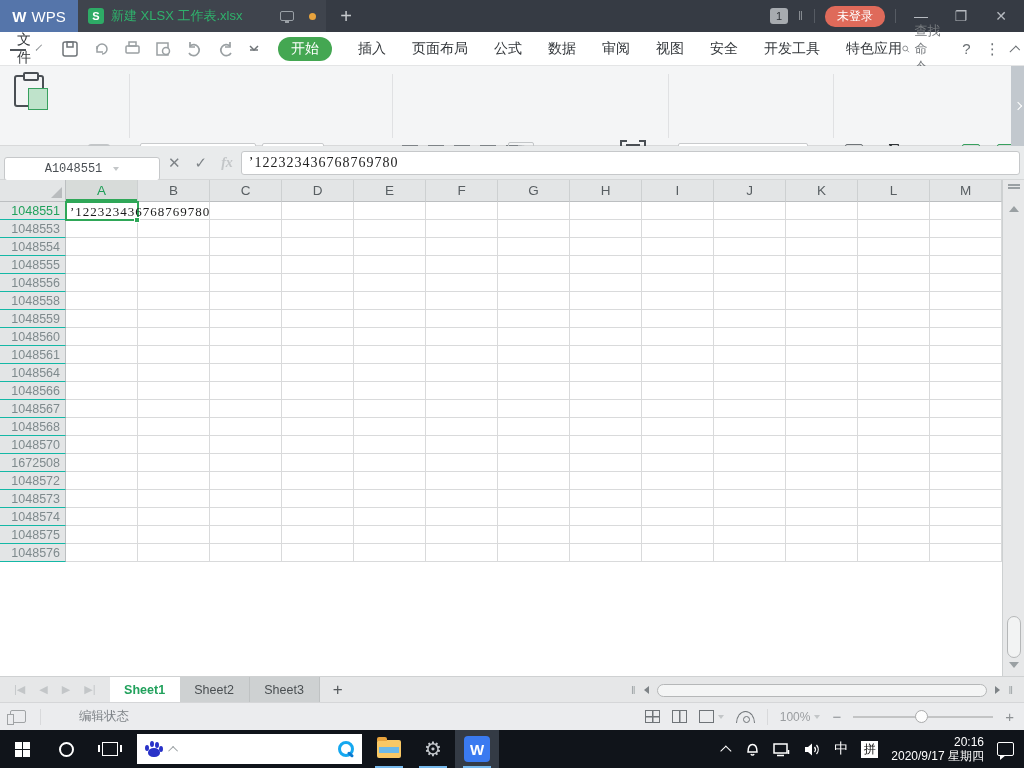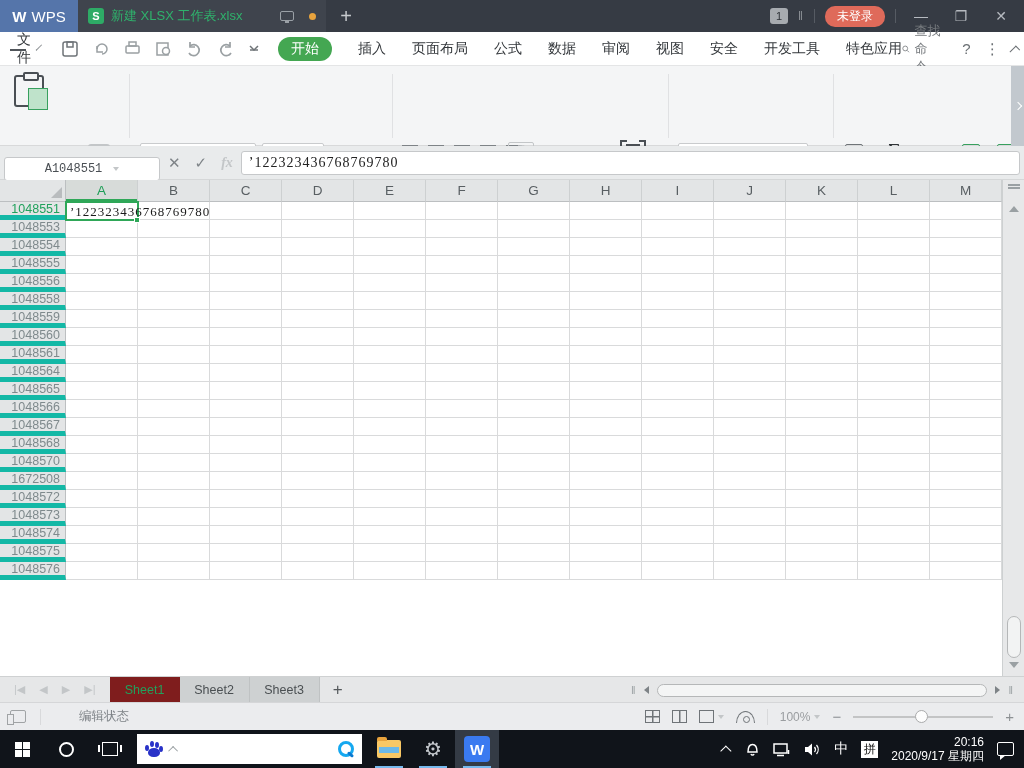--- a/index.html
+++ b/index.html
@@ -103,40 +103,40 @@
   .finput { flex:1; height:24px; background:#fff; border:1px solid #c6c8ca; border-radius:3px; display:flex; align-items:center; padding:0 7px; font-family:"Liberation Serif",serif; font-size:14px; color:#222; letter-spacing:1px; }
 
   
   .grid { position:absolute; top:180px; left:0; width:1002px; height:492px; background:#fff; }
   .colheads { display:flex; height:22px; }
   .corner { width:66px; height:22px; background:#e3e5e6; border-right:1px solid #bcbfc1; border-bottom:1px solid #bcbfc1; position:relative; }
   .corner:after { content:""; position:absolute; right:3px; bottom:3px; width:0; height:0; border-left:11px solid transparent; border-bottom:11px solid #b9bcbe; }
   .col-h { width:72px; height:22px; background:#e3e5e6; border-right:1px solid #cdd0d1; border-bottom:1px solid #bcbfc1; display:flex; align-items:center; justify-content:center; font-size:13.5px; color:#595f63; }
   .col-h.sel { background:#d7dbd9; color:#1f9e58; box-shadow:inset 0 -2px 0 #2fa758; }
   .grid-row { display:flex; height:18px; }
-  .row-h { width:66px; background:#e3e5e6; border-right:1px solid #bcbfc1; border-bottom:5px solid #14b8a6; font-size:12.5px; color:#7f8a8d; display:flex; align-items:center; justify-content:flex-end; padding-right:5px; }
+  .row-h { width:66px; background:#e3e5e6; border-right:1px solid #bcbfc1; border-bottom:1px solid #14b8a6; font-size:12.5px; color:#7f8a8d; display:flex; align-items:center; justify-content:flex-end; padding-right:5px; }
   .row-h.sel { color:#21a15c; }
   .cell { width:72px; border-right:1px solid #d9dadb; border-bottom:1px solid #d9dadb; background:#fff; }
   .sel-outline { position:absolute; left:65px; top:21px; width:74px; height:20px; border:2px solid #2fa758; pointer-events:none; }
   .fill-handle { position:absolute; left:134px; top:37px; width:6px; height:6px; background:#2fa758; border:1px solid #fff; }
   .cell-text { position:absolute; left:70px; top:24px; font-family:"Liberation Serif",serif; font-size:13px; color:#1b1b1b; letter-spacing:1px; white-space:nowrap; }
 
   
   .vscroll { position:absolute; top:180px; left:1002px; width:22px; height:496px; background:#e7e8e9; border-left:1px solid #cdd0d1; }
   .vsplit { position:absolute; top:4px; left:5px; width:12px; height:5px; border-top:2px solid #9aa0a3; border-bottom:2px solid #9aa0a3; }
   .arr { width:0; height:0; position:absolute; }
   .arr.up { left:6px; top:26px; border-left:5px solid transparent; border-right:5px solid transparent; border-bottom:6px solid #9aa0a3; }
   .arr.down { left:6px; bottom:8px; border-left:5px solid transparent; border-right:5px solid transparent; border-top:6px solid #9aa0a3; }
   .vthumb { position:absolute; left:4px; top:436px; width:14px; height:42px; background:#f2f3f3; border:1px solid #b5b7b8; border-radius:7px; }
 
   
   .sheetbar { position:absolute; top:676px; left:0; width:1024px; height:26px; background:#e6e7e8; border-top:1px solid #cfd1d2; display:flex; align-items:stretch; }
   .nav-arrows { display:flex; align-items:center; gap:14px; padding:0 14px; color:#c3c6c8; font-size:11px; }
   .sheet-tab { width:70px; display:flex; align-items:center; justify-content:center; font-size:12.5px; color:#4a4f52; background:#ced1d2; border-right:1px solid #bfc2c3; }
-  .sheet-tab.active { background:#7f1d1d; color:#21a15c; font-weight:normal; border-right:none; }
+  .sheet-tab.active { background:#ffffff; color:#21a15c; font-weight:bold; border-right:none; }
   .add-sheet { width:36px; display:flex; align-items:center; justify-content:center; font-size:17px; color:#55595c; }
   .hscroll { position:absolute; right:10px; top:3px; display:flex; align-items:center; gap:8px; height:20px; }
   .hbars { color:#9aa0a3; font-size:11px; letter-spacing:1px; }
   .harr { width:0; height:0; }
   .harr.l { border-top:4px solid transparent; border-bottom:4px solid transparent; border-right:5px solid #7e8387; }
   .harr.r { border-top:4px solid transparent; border-bottom:4px solid transparent; border-left:5px solid #7e8387; }
   .hthumb { width:330px; height:13px; background:#f4f5f5; border:1px solid #b5b7b8; border-radius:7px; }
 
   
   .statusbar { position:absolute; top:702px; left:0; width:1024px; height:28px; background:#ebecee; border-top:1px solid #d5d6d8; display:flex; align-items:center; padding:0 10px; }
@@ -579,36 +579,20 @@
           <span class="cell"></span>
           <span class="cell"></span>
           <span class="cell"></span>
           <span class="cell"></span>
           <span class="cell"></span>
           <span class="cell"></span>
           <span class="cell"></span>
           <span class="cell"></span>
         </div>
         <div class="grid-row">
-          <span class="row-h">1048565</span>
-          <span class="cell"></span>
-          <span class="cell"></span>
-          <span class="cell"></span>
-          <span class="cell"></span>
-          <span class="cell"></span>
-          <span class="cell"></span>
-          <span class="cell"></span>
-          <span class="cell"></span>
-          <span class="cell"></span>
-          <span class="cell"></span>
-          <span class="cell"></span>
-          <span class="cell"></span>
-          <span class="cell"></span>
-        </div>
-        <div class="grid-row">
           <span class="row-h">1048566</span>
           <span class="cell"></span>
           <span class="cell"></span>
           <span class="cell"></span>
           <span class="cell"></span>
           <span class="cell"></span>
           <span class="cell"></span>
           <span class="cell"></span>
           <span class="cell"></span>
           <span class="cell"></span>

